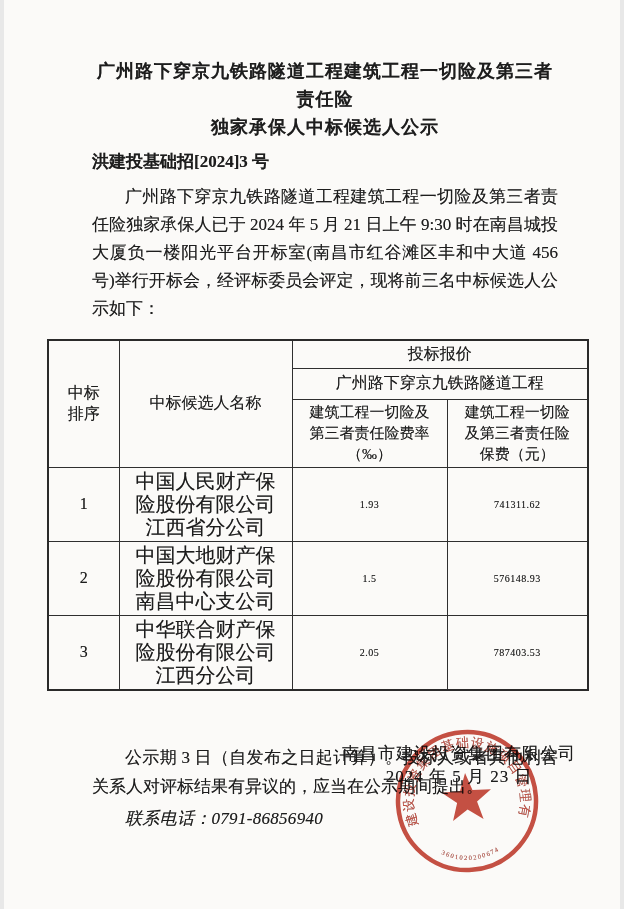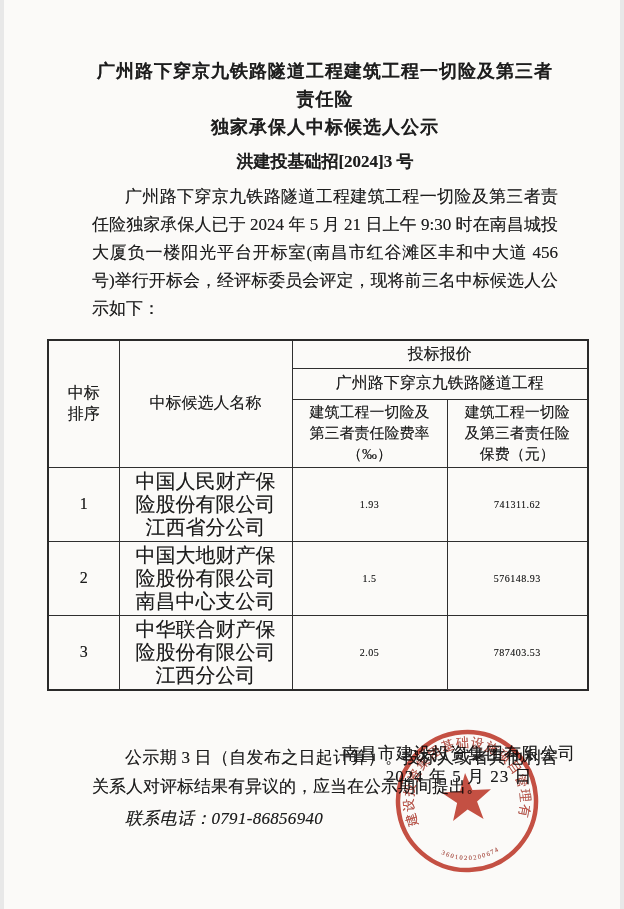--- a/index.html
+++ b/index.html
@@ -22,21 +22,20 @@
   .title {
     margin-top: 57px;
     text-align: center;
     font-size: 18px;
     font-weight: bold;
     line-height: 28px;
     letter-spacing: 1px;
   }
   .doc-number {
     margin-top: 9px;
-    text-align: center;
     font-size: 17px;
     font-weight: bold;
     line-height: 23px;
   }
   .body-para {
     margin-top: 10px;
     font-size: 17px;
     line-height: 28px;
     text-align: justify;
     text-indent: 33px;

